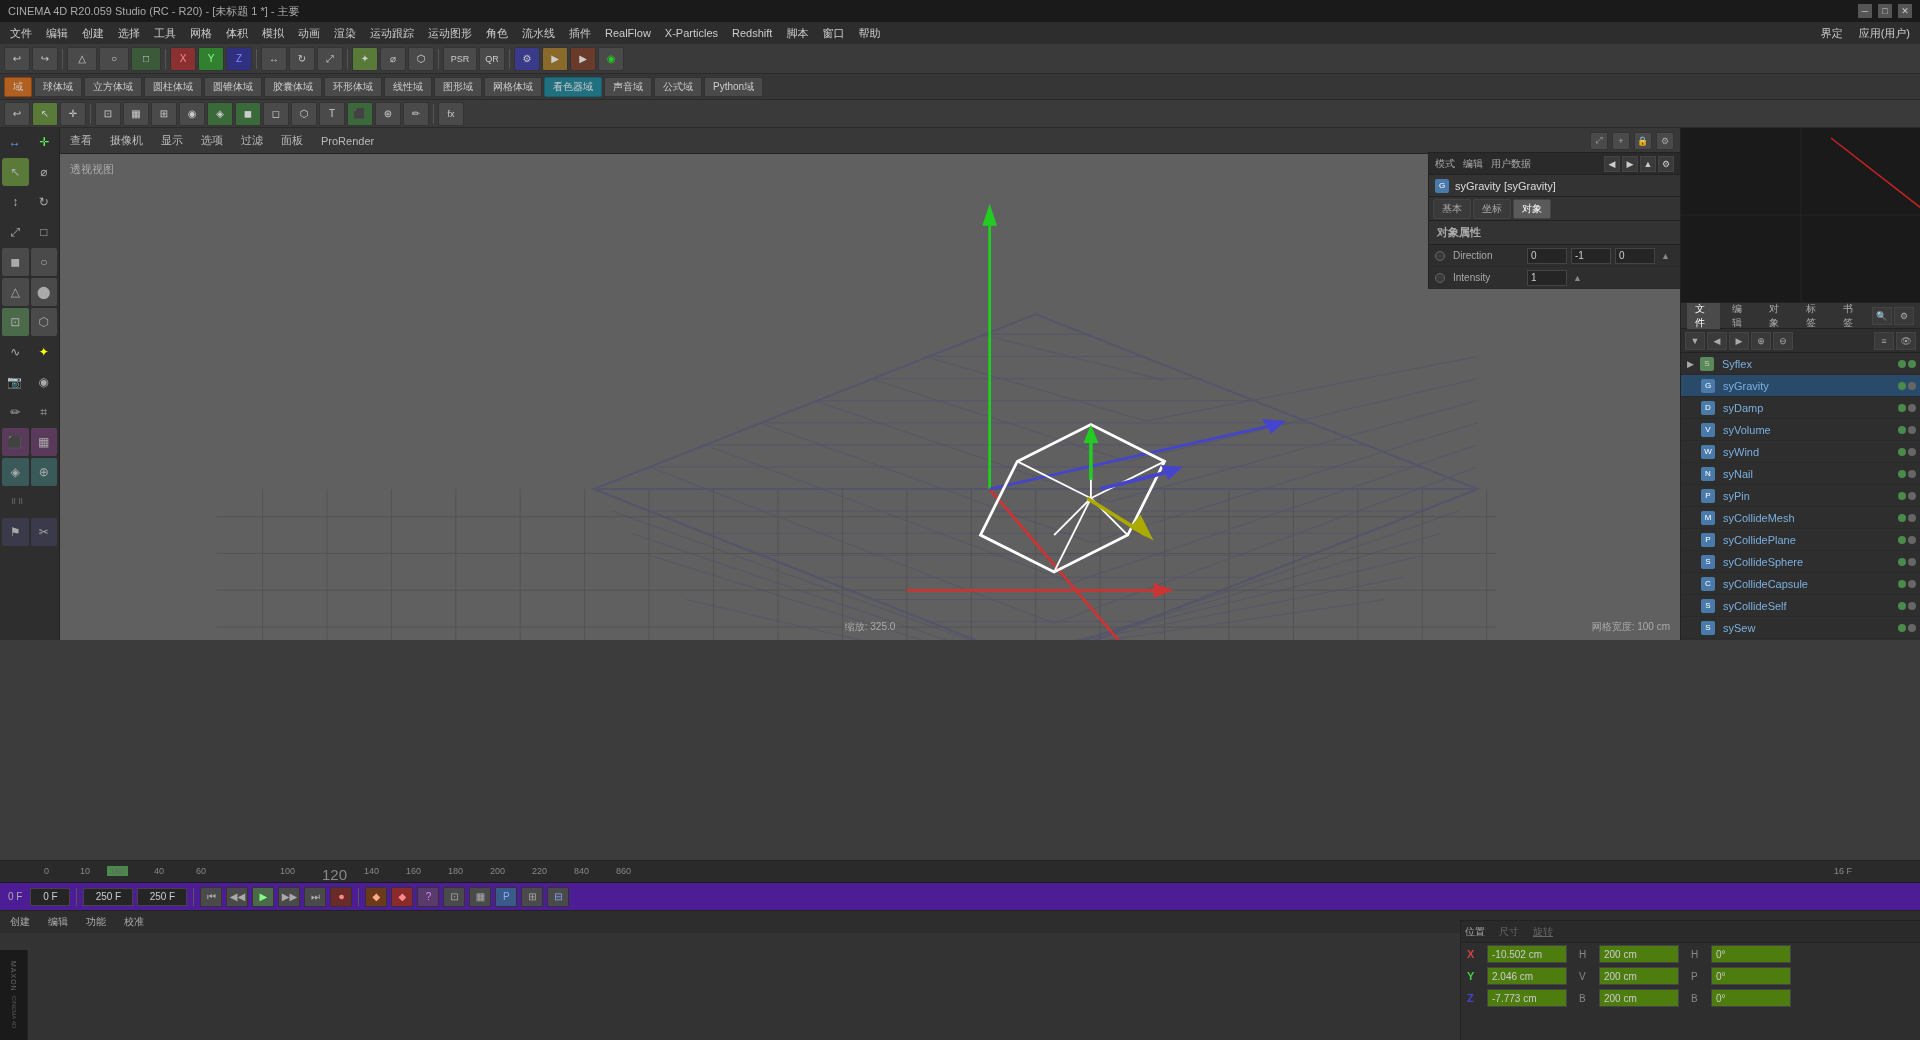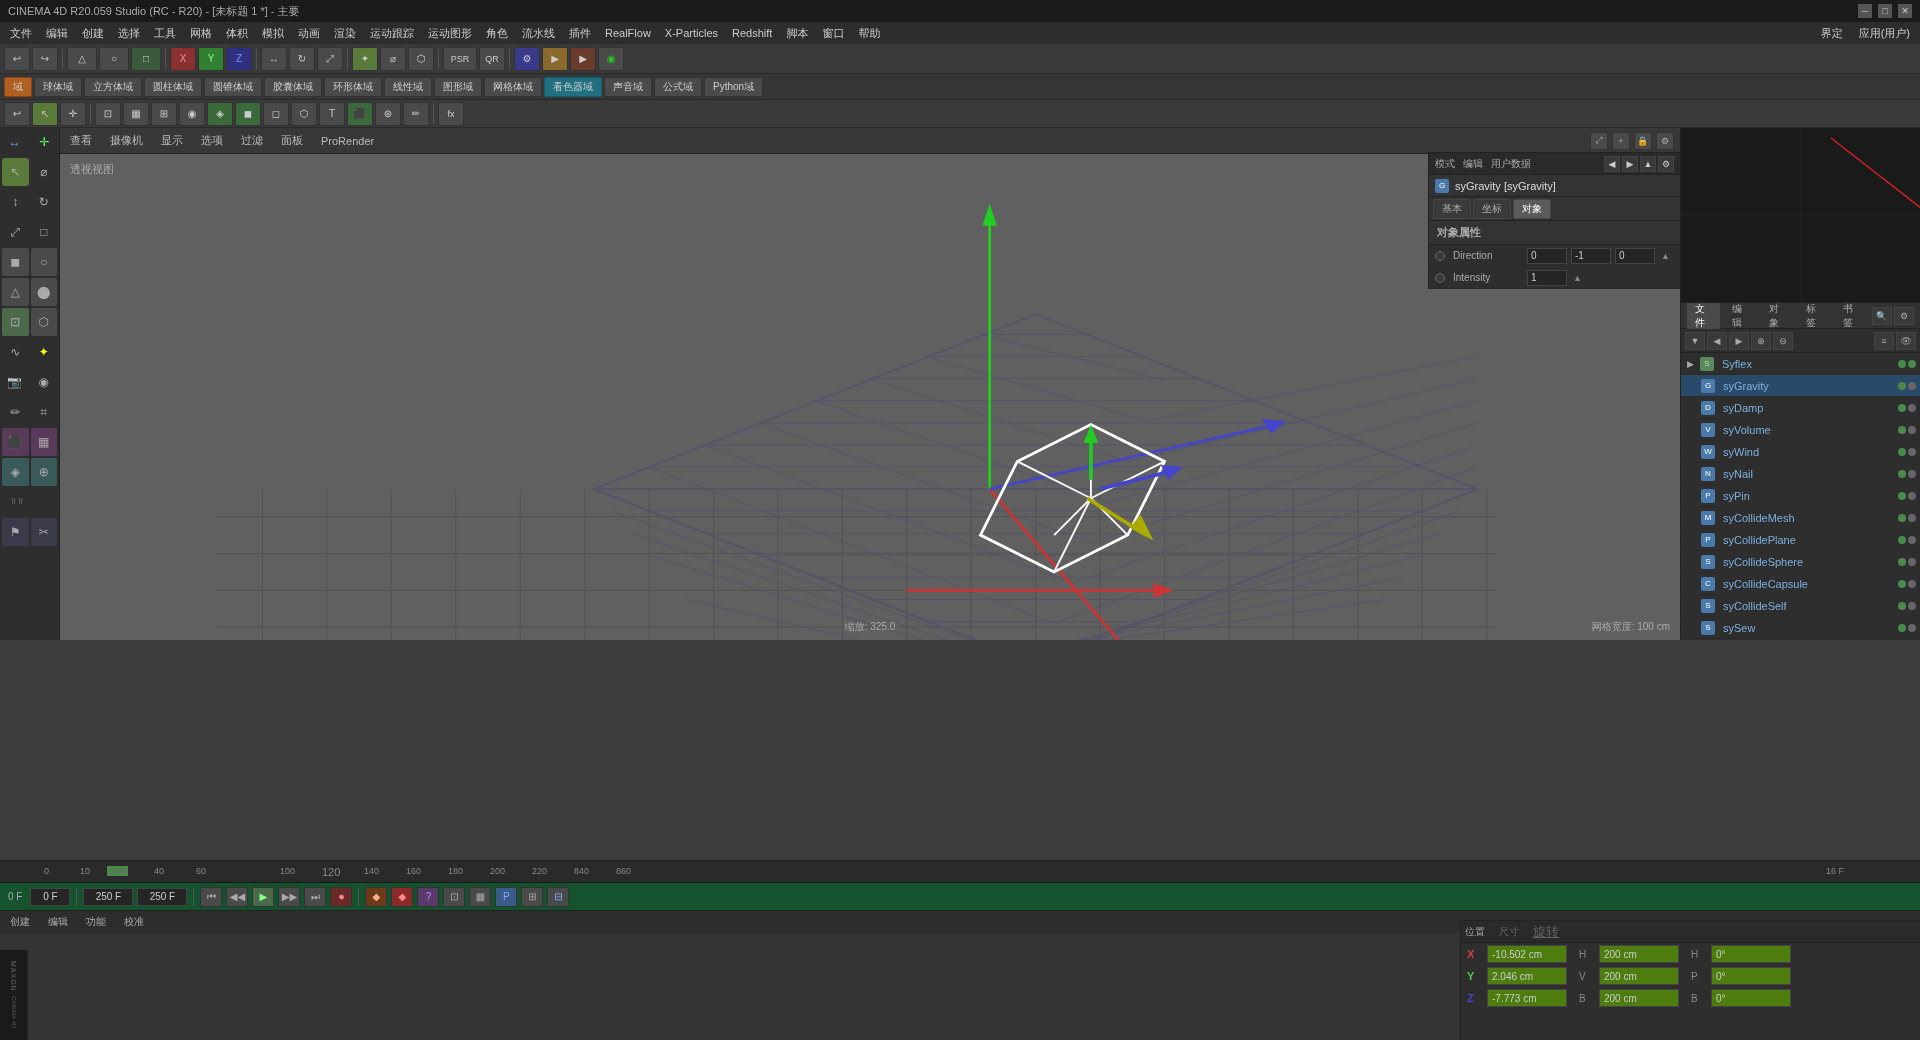--- a/index.html
+++ b/index.html
@@ -295,21 +295,21 @@
       display: flex;
       align-items: center;
       padding: 0 4px;
       overflow: hidden;
       border-bottom: 1px solid #222;
     }
 
     
     #timeline-controls {
       height: 28px;
-      background: #14532d;
+      background: #4c1d95;
       display: flex;
       align-items: center;
       padding: 0 4px;
       gap: 4px;
       border-bottom: 1px solid #222;
     }
     .tc-btn {
       width: 22px;
       height: 20px;
       background: #4a4a4a;
@@ -989,29 +989,29 @@
   <div id="timeline-ruler" style="height:22px; background:#2a2a2a; position:relative; border-bottom:1px solid #1a1a1a; overflow:hidden;">
     <div style="position:relative; width:100%; height:100%;">
 
       <span style="position:absolute; left:40px; font-size:9px; color:#888; top:5px;">0</span>
       <span style="position:absolute; left:76px; font-size:9px; color:#888; top:5px;">10</span>
       <span style="position:absolute; left:103px; font-size:9px; color:#666; top:5px; background:#4a8a4a; padding:0 3px;">160</span>
       <span style="position:absolute; left:150px; font-size:9px; color:#888; top:5px;">40</span>
       <span style="position:absolute; left:192px; font-size:9px; color:#888; top:5px;">60</span>
       <span style="position:absolute; left:235px; font-size:15px; color:#888; top:5px;margin-top:40px;">80</span>
       <span style="position:absolute; left:276px; font-size:9px; color:#888; top:5px;">100</span>
-      <span style="position:absolute; left:318px; font-size:11px; color:#888; top:5px;">120</span>
+      <span style="position:absolute; left:318px; font-size:15px; color:#888; top:5px;">120</span>
       <span style="position:absolute; left:360px; font-size:9px; color:#888; top:5px;">140</span>
       <span style="position:absolute; left:402px; font-size:9px; color:#888; top:5px;">160</span>
       <span style="position:absolute; left:444px; font-size:9px; color:#888; top:5px;">180</span>
       <span style="position:absolute; left:486px; font-size:9px; color:#888; top:5px;">200</span>
       <span style="position:absolute; left:528px; font-size:9px; color:#888; top:5px;">220</span>
       <span style="position:absolute; left:570px; font-size:9px; color:#888; top:5px;">840</span>
       <span style="position:absolute; left:612px; font-size:9px; color:#888; top:5px;">860</span>
-      <span style="position:absolute; right:72px; font-size:9px; color:#888; top:5px;">16 F</span>
+      <span style="position:absolute; right:64px; font-size:9px; color:#888; top:5px;">16 F</span>
     </div>
   </div>
 
   <div id="timeline-controls">
     <span style="color:#aaa; font-size:10px; padding:2px 4px;">0 F</span>
     <input class="tc-input" value="0 F" style="">
     <div class="tc-sep"></div>
     <input class="tc-input" value="250 F" style="width: 50px;">
     <input class="tc-input" value="250 F" style="width: 50px;">
     <div class="tc-sep"></div>
@@ -1038,21 +1038,21 @@
     <span class="bottom-tab">创建</span>
     <span class="bottom-tab">编辑</span>
     <span class="bottom-tab">功能</span>
     <span class="bottom-tab">校准</span>
   </div>
 
   <div id="coord-panel">
     <div class="coord-toolbar">
       <span style="color:#aaa; font-size:10px;">位置</span>
       <span style="color:#666; font-size:10px; margin:0 10px;">尺寸</span>
-      <span style="color:#666; font-size:13px;text-decoration:underline;">旋转</span>
+      <span style="color:#666; font-size:10px;text-decoration:underline;">旋转</span>
     </div>
 
     <div class="coord-row">
       <span class="coord-label" style="color:#cc4444;">X</span>
       <input class="coord-input" value="-10.502 cm" style="">
       <span style="width:4px;"></span>
       <span style="color:#888; font-size:10px; width:16px;">H</span>
       <input class="coord-input" value="200 cm" style="">
       <span style="width:4px;"></span>
       <span style="color:#888; font-size:10px; width:16px;">H</span>

